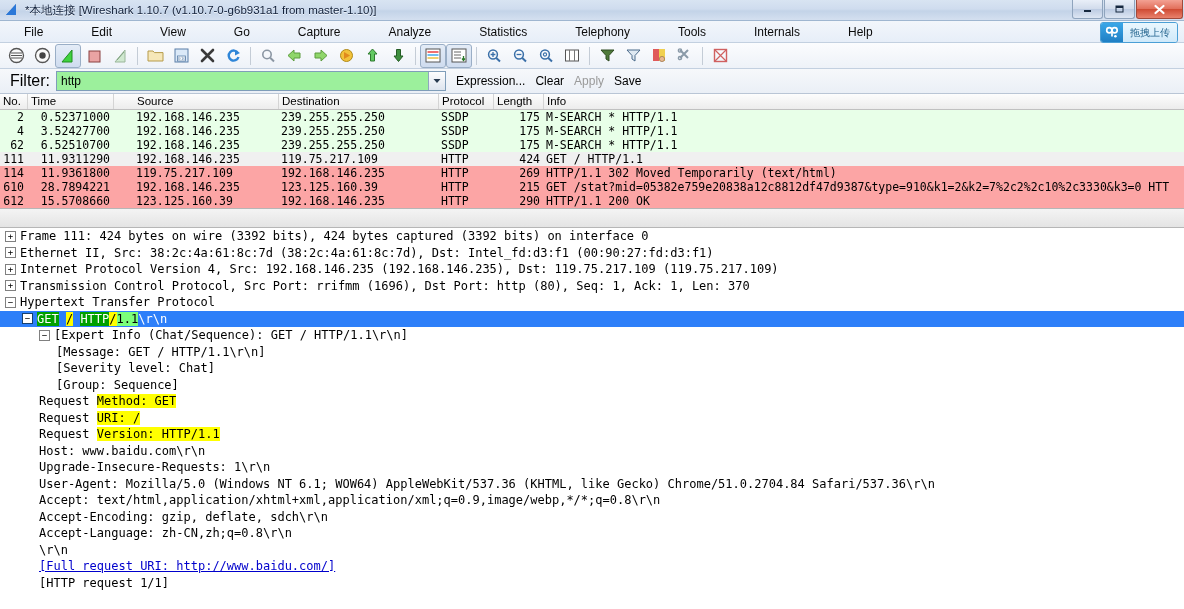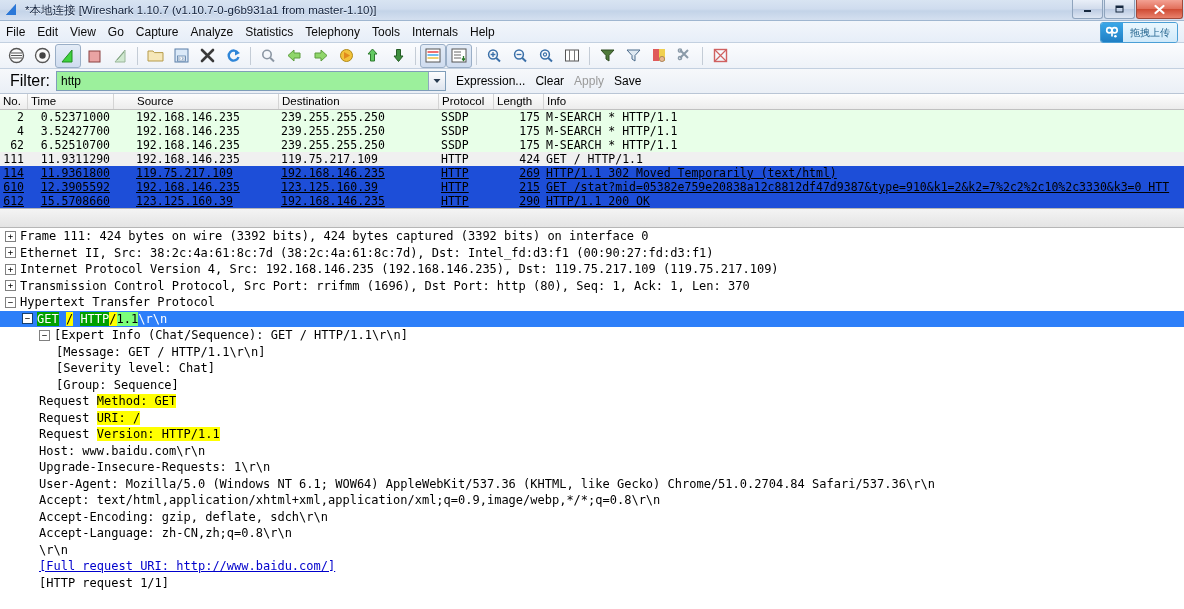--- a/index.html
+++ b/index.html
@@ -45,21 +45,21 @@
   }
   .winbtn svg{display:block;}
   
   .menubar{
     height:21px;
     background:linear-gradient(to bottom,#f2f6fb 0%,#e7eef8 100%);
     border-bottom:1px solid #c3d0e0;
     display:flex;align-items:center;position:relative;
   }
   .menu-item{
-    padding:2px 6px;font-size:12px;color:#0b0b0b;cursor:default;
+    padding:2px 24px;font-size:12px;color:#0b0b0b;cursor:default;
     white-space:nowrap;
   }
   .upload-btn{
     position:absolute;right:6px;top:1px;
     height:19px;display:flex;align-items:stretch;
     border:1px solid #4a9fd6;border-radius:3px;overflow:hidden;
     background:#d5ecfb;
   }
   .upload-icon{
     width:22px;background:linear-gradient(to bottom,#3aa7e8,#1f7fc4);
@@ -127,21 +127,21 @@
   .pl-header div{
     border-right:1px solid #d4d4d4;height:15px;line-height:15px;
     padding-left:3px;box-sizing:border-box;overflow:hidden;white-space:nowrap;
   }
   .pl-row{
     display:flex;height:14px;line-height:14px;font-size:11.5px;
     white-space:nowrap;
   }
   .pl-row.ssdp{background:#e8ffe8;color:#000;}
   .pl-row.httpreq{background:#f0f0f0;color:#000;}
-  .pl-row.httpresp{background:#1d4ed8;color:#000;text-decoration:underline;}
+  .pl-row.httpresp{background:#fca5a5;color:#000;}
   .c-no{width:28px;text-align:right;padding-right:4px;box-sizing:border-box;}
   .c-time{width:86px;text-align:right;padding-right:4px;box-sizing:border-box;}
   .c-src{width:145px;padding-left:2px;box-sizing:border-box;margin-left:20px;}
   .c-dst{width:160px;padding-left:2px;box-sizing:border-box;}
   .c-proto{width:55px;padding-left:2px;box-sizing:border-box;}
   .c-len{width:50px;text-align:right;padding-right:4px;box-sizing:border-box;}
   .c-info{flex:1;padding-left:2px;box-sizing:border-box;overflow:hidden;}
   .pane-split{
     height:18px;background:linear-gradient(to bottom,#f4f4f4,#e4e4e4);
     border-top:1px solid #b6b6b6;border-bottom:1px solid #b6b6b6;
@@ -461,21 +461,21 @@
         <div class="c-no">114</div>
         <div class="c-time">11.9361800</div>
         <div class="c-src">119.75.217.109</div>
         <div class="c-dst">192.168.146.235</div>
         <div class="c-proto">HTTP</div>
         <div class="c-len">269</div>
         <div class="c-info">HTTP/1.1 302 Moved Temporarily  (text/html)</div>
       </div>
       <div class="pl-row httpresp">
         <div class="c-no">610</div>
-        <div class="c-time">12.3905592</div>
+        <div class="c-time">28.7894221</div>
         <div class="c-src">192.168.146.235</div>
         <div class="c-dst">123.125.160.39</div>
         <div class="c-proto">HTTP</div>
         <div class="c-len">215</div>
         <div class="c-info">GET /stat?mid=05382e759e20838a12c8812df47d9387&amp;type=910&amp;k1=2&amp;k2=7%2c2%2c10%2c3330&amp;k3=0 HTT</div>
       </div>
       <div class="pl-row httpresp">
         <div class="c-no">612</div>
         <div class="c-time">15.5708660</div>
         <div class="c-src">123.125.160.39</div>

